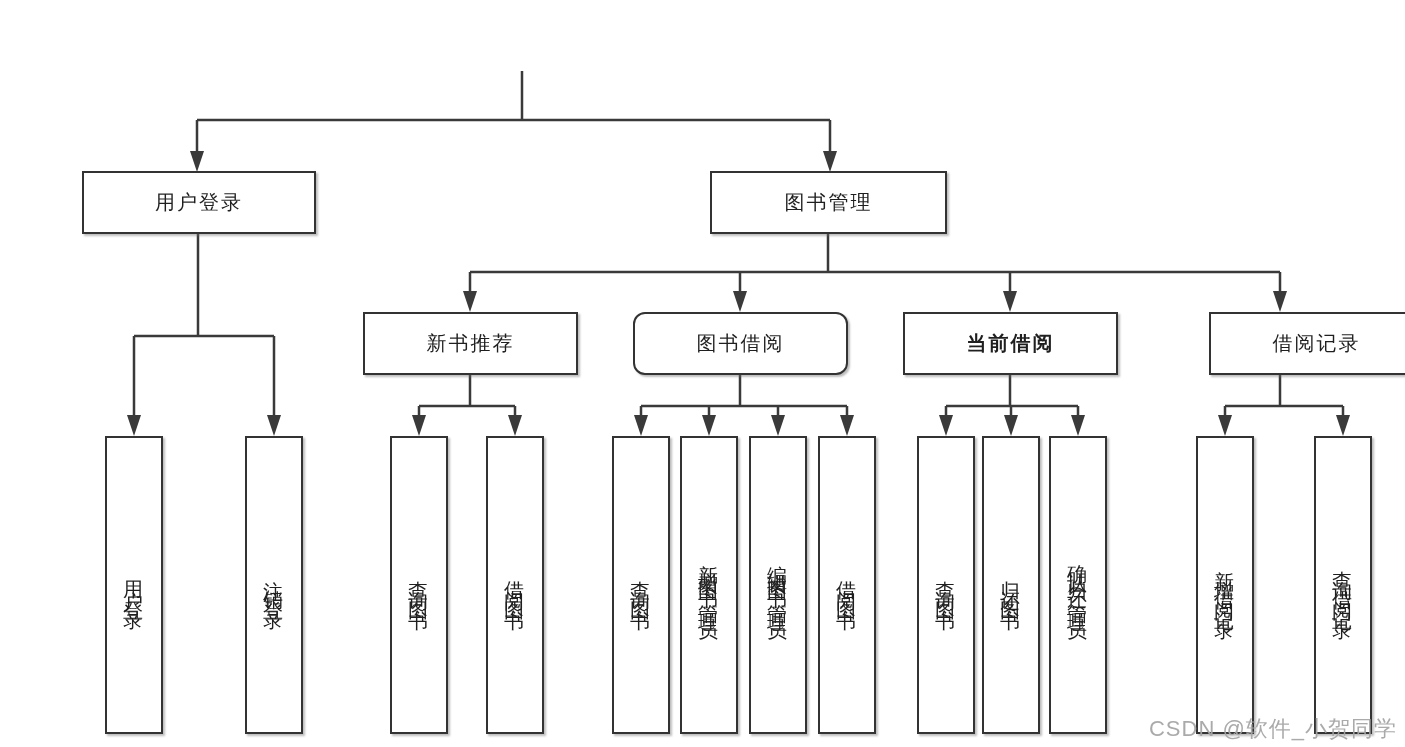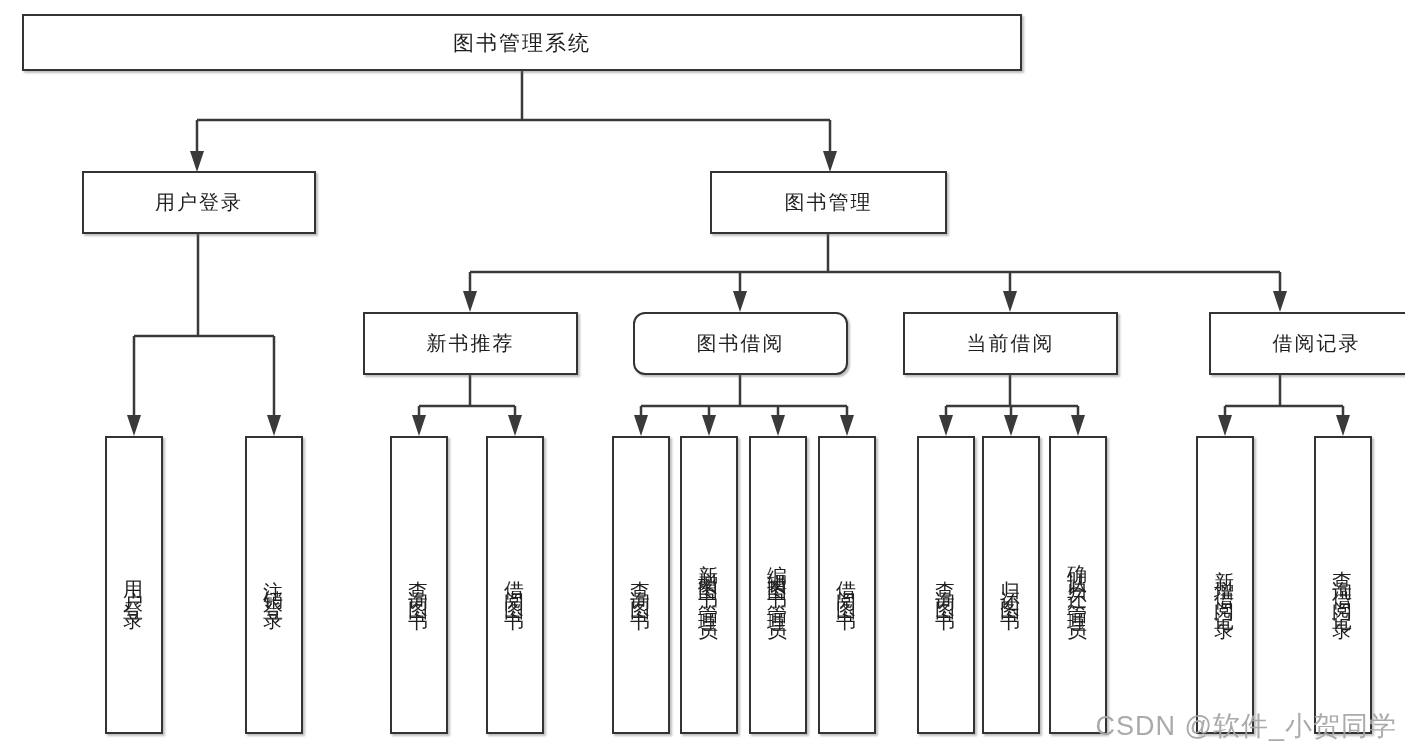--- a/index.html
+++ b/index.html
@@ -38,21 +38,21 @@
   }
   
   .n-root   { left: 22px;   top: 14px;  width: 1000px; height: 57px; font-size: 21px; }
   
   .n-l2a    { left: 82px;   top: 171px; width: 234px;  height: 63px; }
   .n-l2b    { left: 710px;  top: 171px; width: 237px;  height: 63px; align-items: center; }
   
   .n-l3     { top: 312px; width: 215px; height: 63px; }
   .n-l3a    { left: 363px; }
   .n-l3b    { left: 633px; border-radius: 12px; }
-  .n-l3c    { left: 903px; }
+  .n-l3c    { left: 903px; font-weight: bold; }
   .n-l3d    { left: 1173px; margin-left: 36px; }
   
   .leaf     { top: 436px; width: 58px; height: 298px; }
   .leaf span {
     writing-mode: vertical-rl;
     font-size: 20px;
     letter-spacing: 10px;
     color: #1f1f1f;
   }
   .leaf-u1 { left: 105px; }
@@ -67,21 +67,21 @@
   .leaf-c2 { left: 982px; }
   .leaf-c3 { left: 1049px; }
   .leaf-r1 { left: 1196px; }
   .leaf-r2 { left: 1314px; }
   
   .leaf.long span { letter-spacing: 8px; }
   .watermark {
     position: absolute;
     right: 8px;
     bottom: 3px;
-    font-size: 27px;
+    font-size: 22px;
     color: rgba(165,165,165,0.95);
     letter-spacing: 1px;
     z-index: 5;
   }
   svg line, svg path { stroke: #3a3a3a; stroke-width: 2.5; fill: none; }
   svg polygon { fill: #3a3a3a; stroke: none; }
 </style>
 </head>
 <body>
 
@@ -130,23 +130,20 @@
       <polygon points="1071,415 1085,415 1078,436"></polygon>
     </g>
 
     <g>
       <path d="M1280,375 V406 M1225,406 H1343 M1225,406 V418 M1343,406 V418"></path>
       <polygon points="1218,415 1232,415 1225,436"></polygon>
       <polygon points="1336,415 1350,415 1343,436"></polygon>
     </g>
   </svg>
 
-  <div class="node n-root">
-    <span>图书管理系统</span>
-  </div>
 
   <div class="node n-l2a">
     <span>用户登录</span>
   </div>
   <div class="node n-l2b">
     <span>图书管理</span>
   </div>
 
   <div class="node n-l3 n-l3a">
     <span>新书推荐</span>

